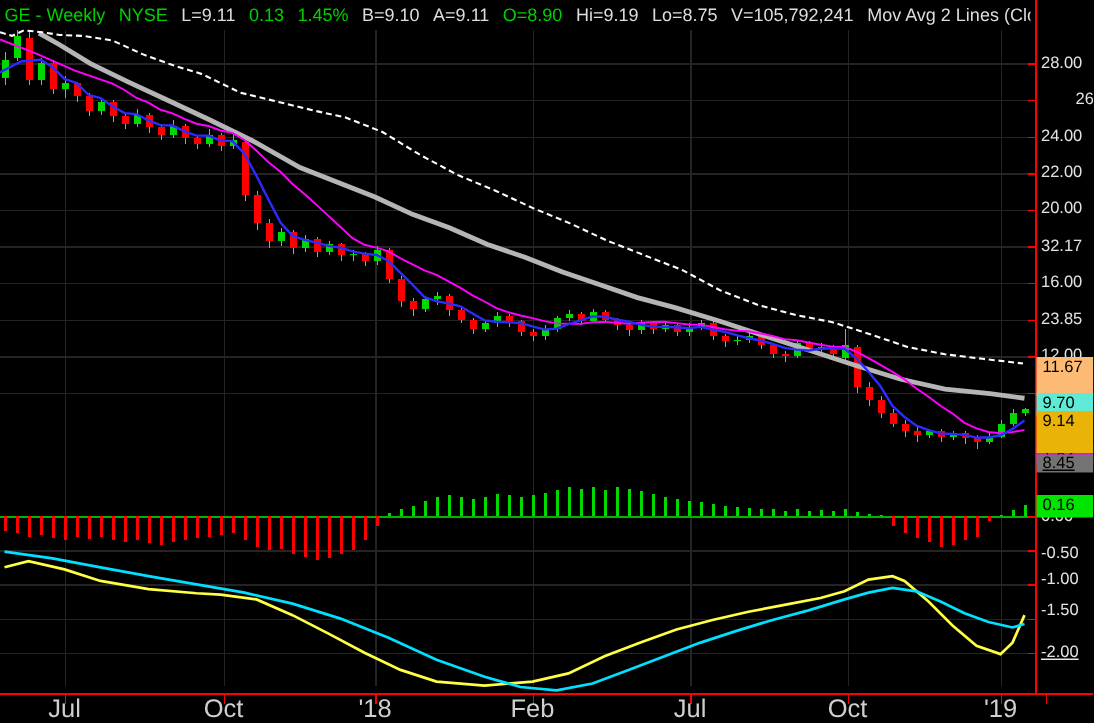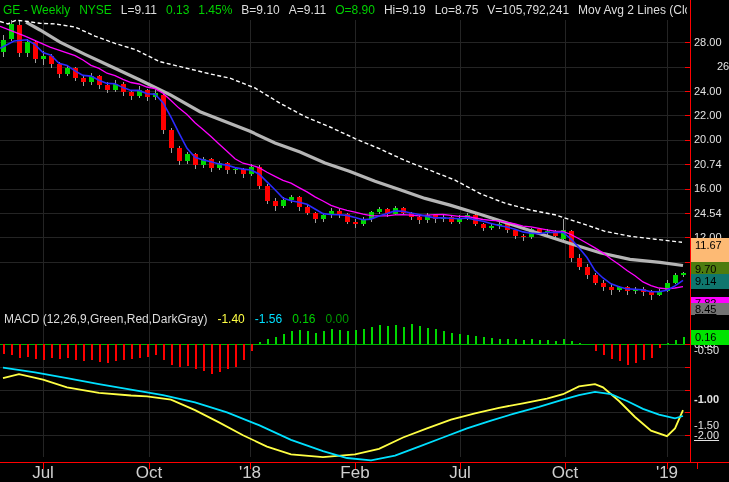--- a/index.html
+++ b/index.html
@@ -330,43 +330,42 @@
       <line x1="43.5" y1="462" x2="43.5" y2="469" stroke="#ff0000" shape-rendering="crispEdges"></line>
       <line x1="149.5" y1="462" x2="149.5" y2="469" stroke="#ff0000" shape-rendering="crispEdges"></line>
       <line x1="250.5" y1="462" x2="250.5" y2="469" stroke="#ff0000" shape-rendering="crispEdges"></line>
       <line x1="355.5" y1="462" x2="355.5" y2="469" stroke="#ff0000" shape-rendering="crispEdges"></line>
       <line x1="460.5" y1="462" x2="460.5" y2="469" stroke="#ff0000" shape-rendering="crispEdges"></line>
       <line x1="565.5" y1="462" x2="565.5" y2="469" stroke="#ff0000" shape-rendering="crispEdges"></line>
       <line x1="667.5" y1="462" x2="667.5" y2="469" stroke="#ff0000" shape-rendering="crispEdges"></line>
       <line x1="697.5" y1="462" x2="697.5" y2="469" stroke="#ff0000" shape-rendering="crispEdges"></line>
     </svg>
   <div class="hdr" id="hdr"><span style="color: rgb(0, 208, 0);">GE - Weekly</span><span style="color: rgb(0, 208, 0);">NYSE</span><span style="color: rgb(221, 221, 221);">L=9.11</span><span style="color: rgb(0, 208, 0);">0.13</span><span style="color: rgb(0, 208, 0);">1.45%</span><span style="color: rgb(221, 221, 221);">B=9.10</span><span style="color: rgb(221, 221, 221);">A=9.11</span><span style="color: rgb(0, 208, 0);">O=8.90</span><span style="color: rgb(221, 221, 221);">Hi=9.19</span><span style="color: rgb(221, 221, 221);">Lo=8.75</span><span style="color: rgb(221, 221, 221);">V=105,792,241</span><span style="color: rgb(221, 221, 221);">Mov Avg 2 Lines (Close,4,10,0)</span></div>
-  <div class="macd-hdr" id="macd-hdr"><span>MACD (12,26,9,Green,Red,DarkGray)</span><span style="color: rgb(255, 255, 68);">-1.40</span><span style="color: rgb(0, 224, 255);">-1.56</span><span style="color: rgb(0, 208, 0);">0.16</span><span style="color: rgb(0, 153, 0);">0.00</span></div>
   <div id="price-axis">
       <div class="axis-label" style="top: 35.7px;">28.00</div>
       <div class="axis-label" style="top: 60.1px; margin-left: 23px;">26.00</div>
       <div class="axis-label" style="top: 84.5px;">24.00</div>
       <div class="axis-label" style="top: 108.9px;">22.00</div>
       <div class="axis-label" style="top: 133.3px;">20.00</div>
-      <div class="axis-label" style="top: 157.7px;">20.74</div>
+      <div class="axis-label" style="top: 157.7px;">32.17</div>
       <div class="axis-label" style="top: 182.1px;">16.00</div>
-      <div class="axis-label" style="top: 206.5px;">24.54</div>
+      <div class="axis-label" style="top: 206.5px;">23.85</div>
       <div class="axis-label" style="top: 230.9px;">12.00</div>
       <div class="axis-label" style="top: 255.3px;">10.00</div>
       <div class="badge" style="top: 238px; height: 26px; line-height: 14px; background: #fdba74;">11.67</div>
-      <div class="badge" style="top: 262px; height: 15px; line-height: 15px; background: #4d7c0f;">9.70</div>
+      <div class="badge" style="top: 262px; height: 15px; line-height: 15px; background: #5eead4;">9.70</div>
       <div class="badge" style="top: 297px; height: 12px; line-height: 12px; background: rgb(255, 0, 255);">7.82</div>
       <div class="badge" style="top: 303px; height: 12px; line-height: 12px; background: #737373; text-decoration: underline;">8.45</div>
-      <div class="badge" style="top: 274px; height: 15px; line-height: 15px; background: #0f766e;">9.14</div>
+      <div class="badge" style="top: 274px; height: 28px; line-height: 15px; background: #eab308;">9.14</div>
     </div>
   <div id="macd-axis">
       <div class="axis-label" style="top: 337.5px;">0.00</div>
-      <div class="axis-label" style="top: 344px;">-0.50</div>
-      <div class="axis-label" style="top: 393px; font-weight: bold;">-1.00</div>
-      <div class="axis-label" style="top: 419px;">-1.50</div>
+      <div class="axis-label" style="top: 363px;">-0.50</div>
+      <div class="axis-label" style="top: 380px;">-1.00</div>
+      <div class="axis-label" style="top: 401px;">-1.50</div>
       <div class="axis-label" style="top: 428.7px; text-decoration: underline;">-2.00</div>
       <div class="badge" style="top: 330px; height: 15px; line-height: 15px; background: rgb(0, 228, 0);">0.16</div>
     </div>
   <div id="time-axis">
       <div class="tlabel" style="left: 43px;">Jul</div>
       <div class="tlabel" style="left: 149px;">Oct</div>
       <div class="tlabel" style="left: 250px;">'18</div>
       <div class="tlabel" style="left: 355px;">Feb</div>
       <div class="tlabel" style="left: 460px;">Jul</div>
       <div class="tlabel" style="left: 565px;">Oct</div>

